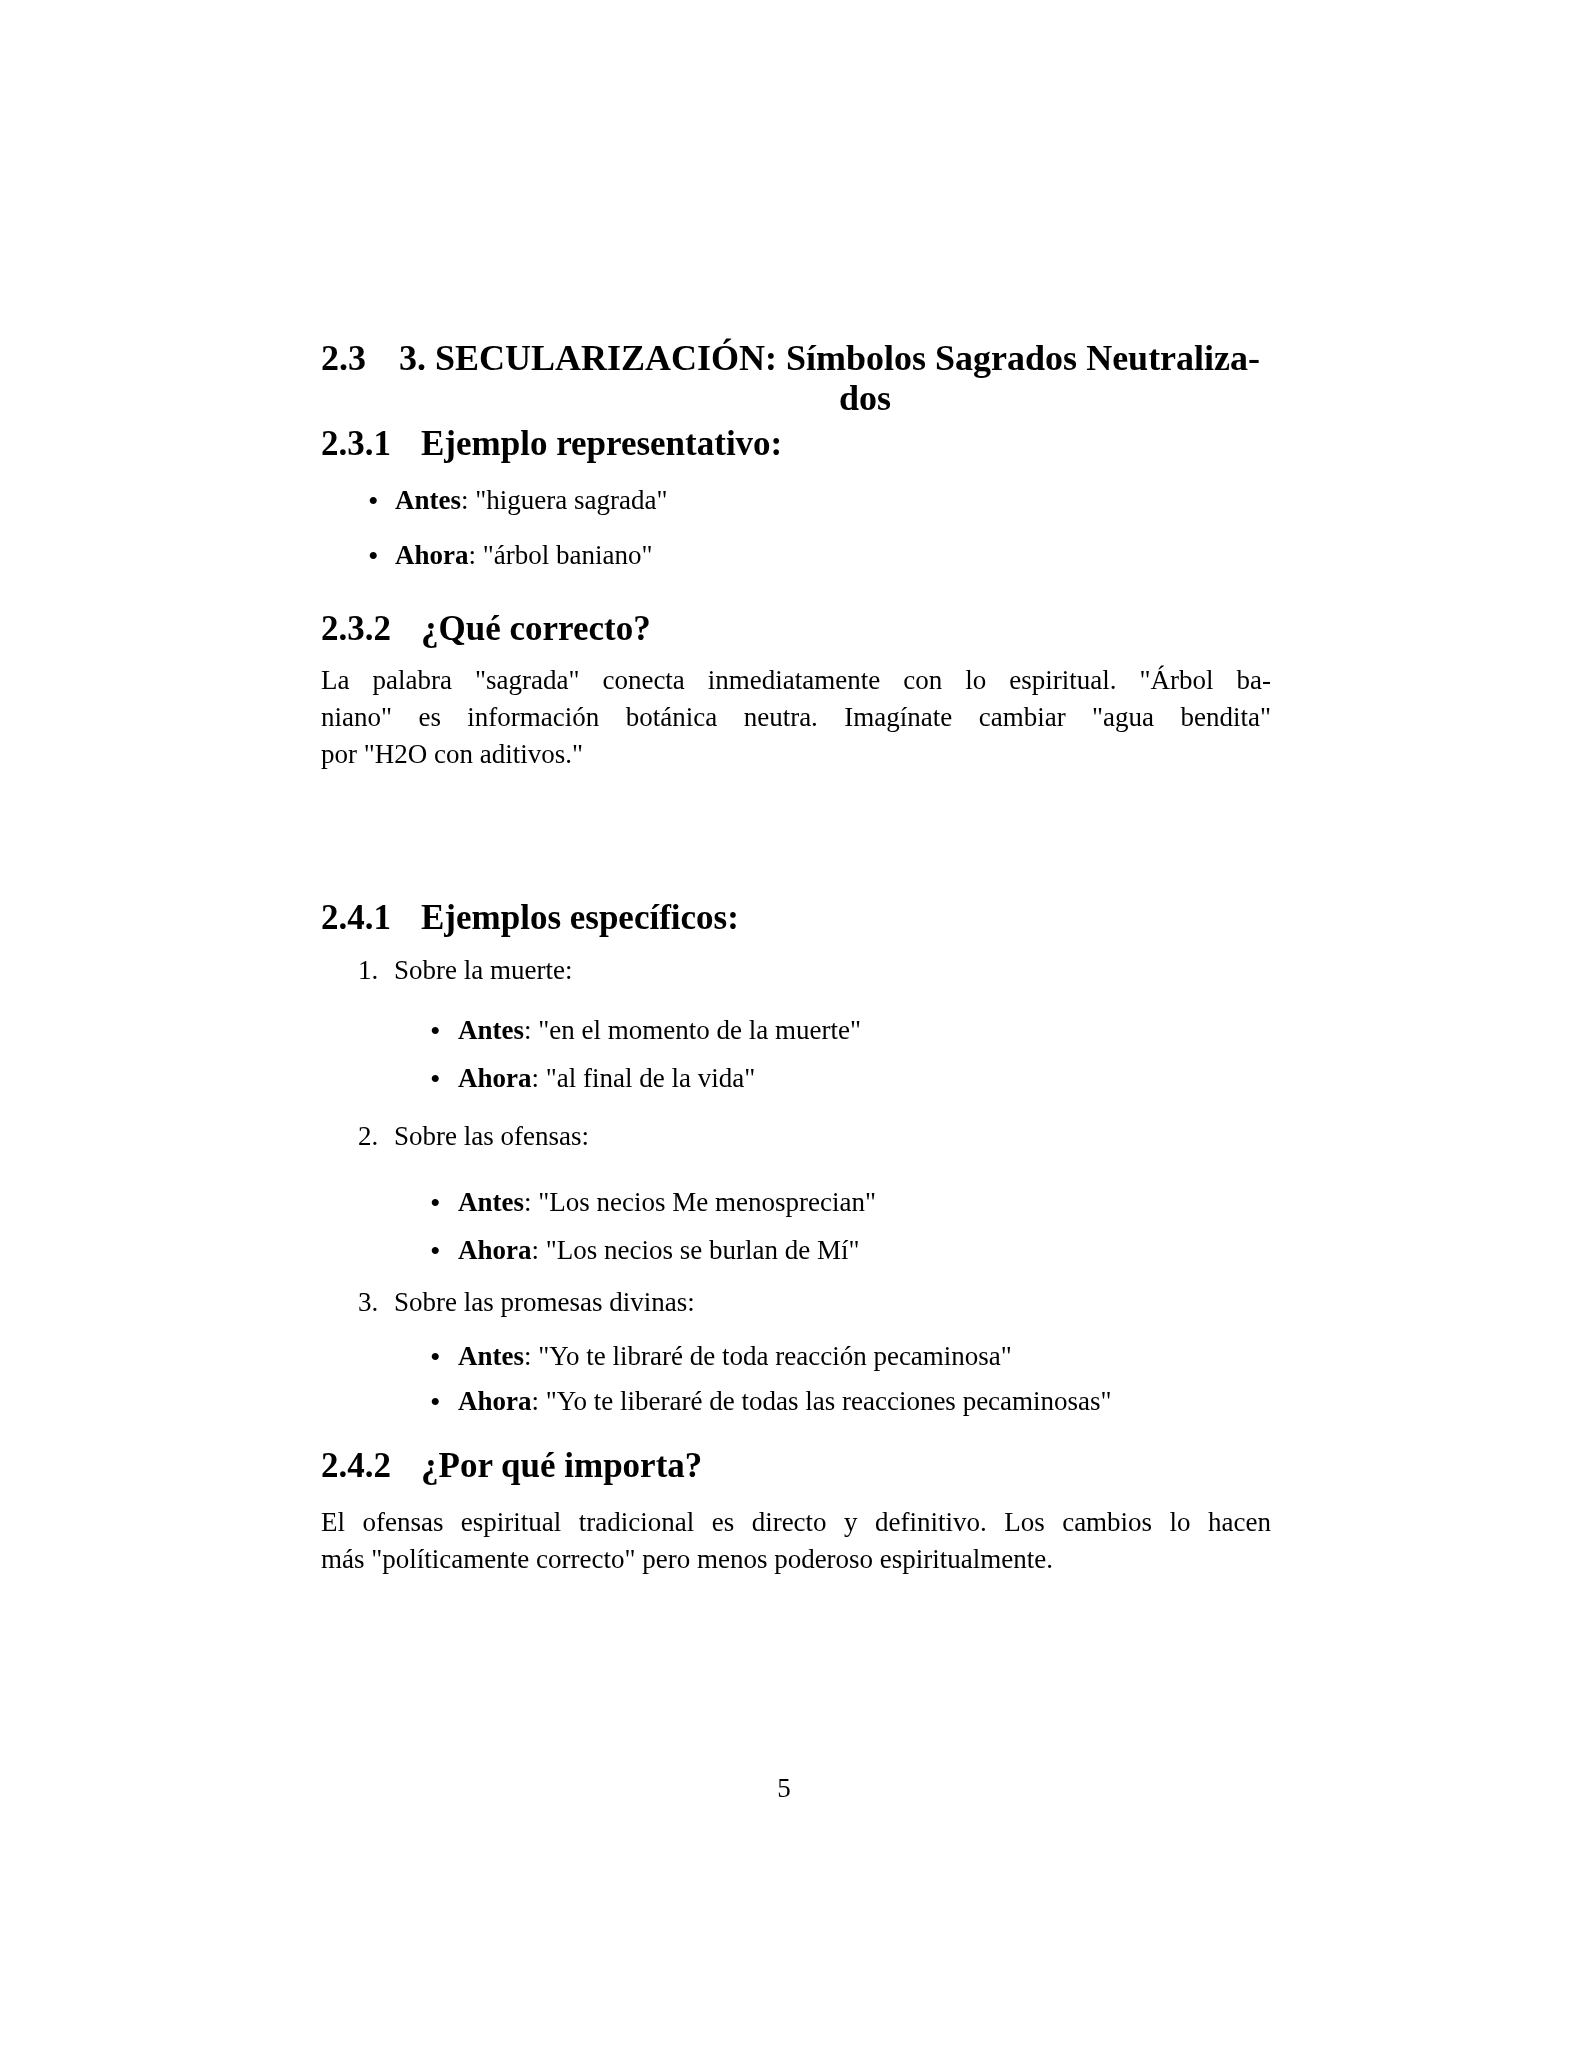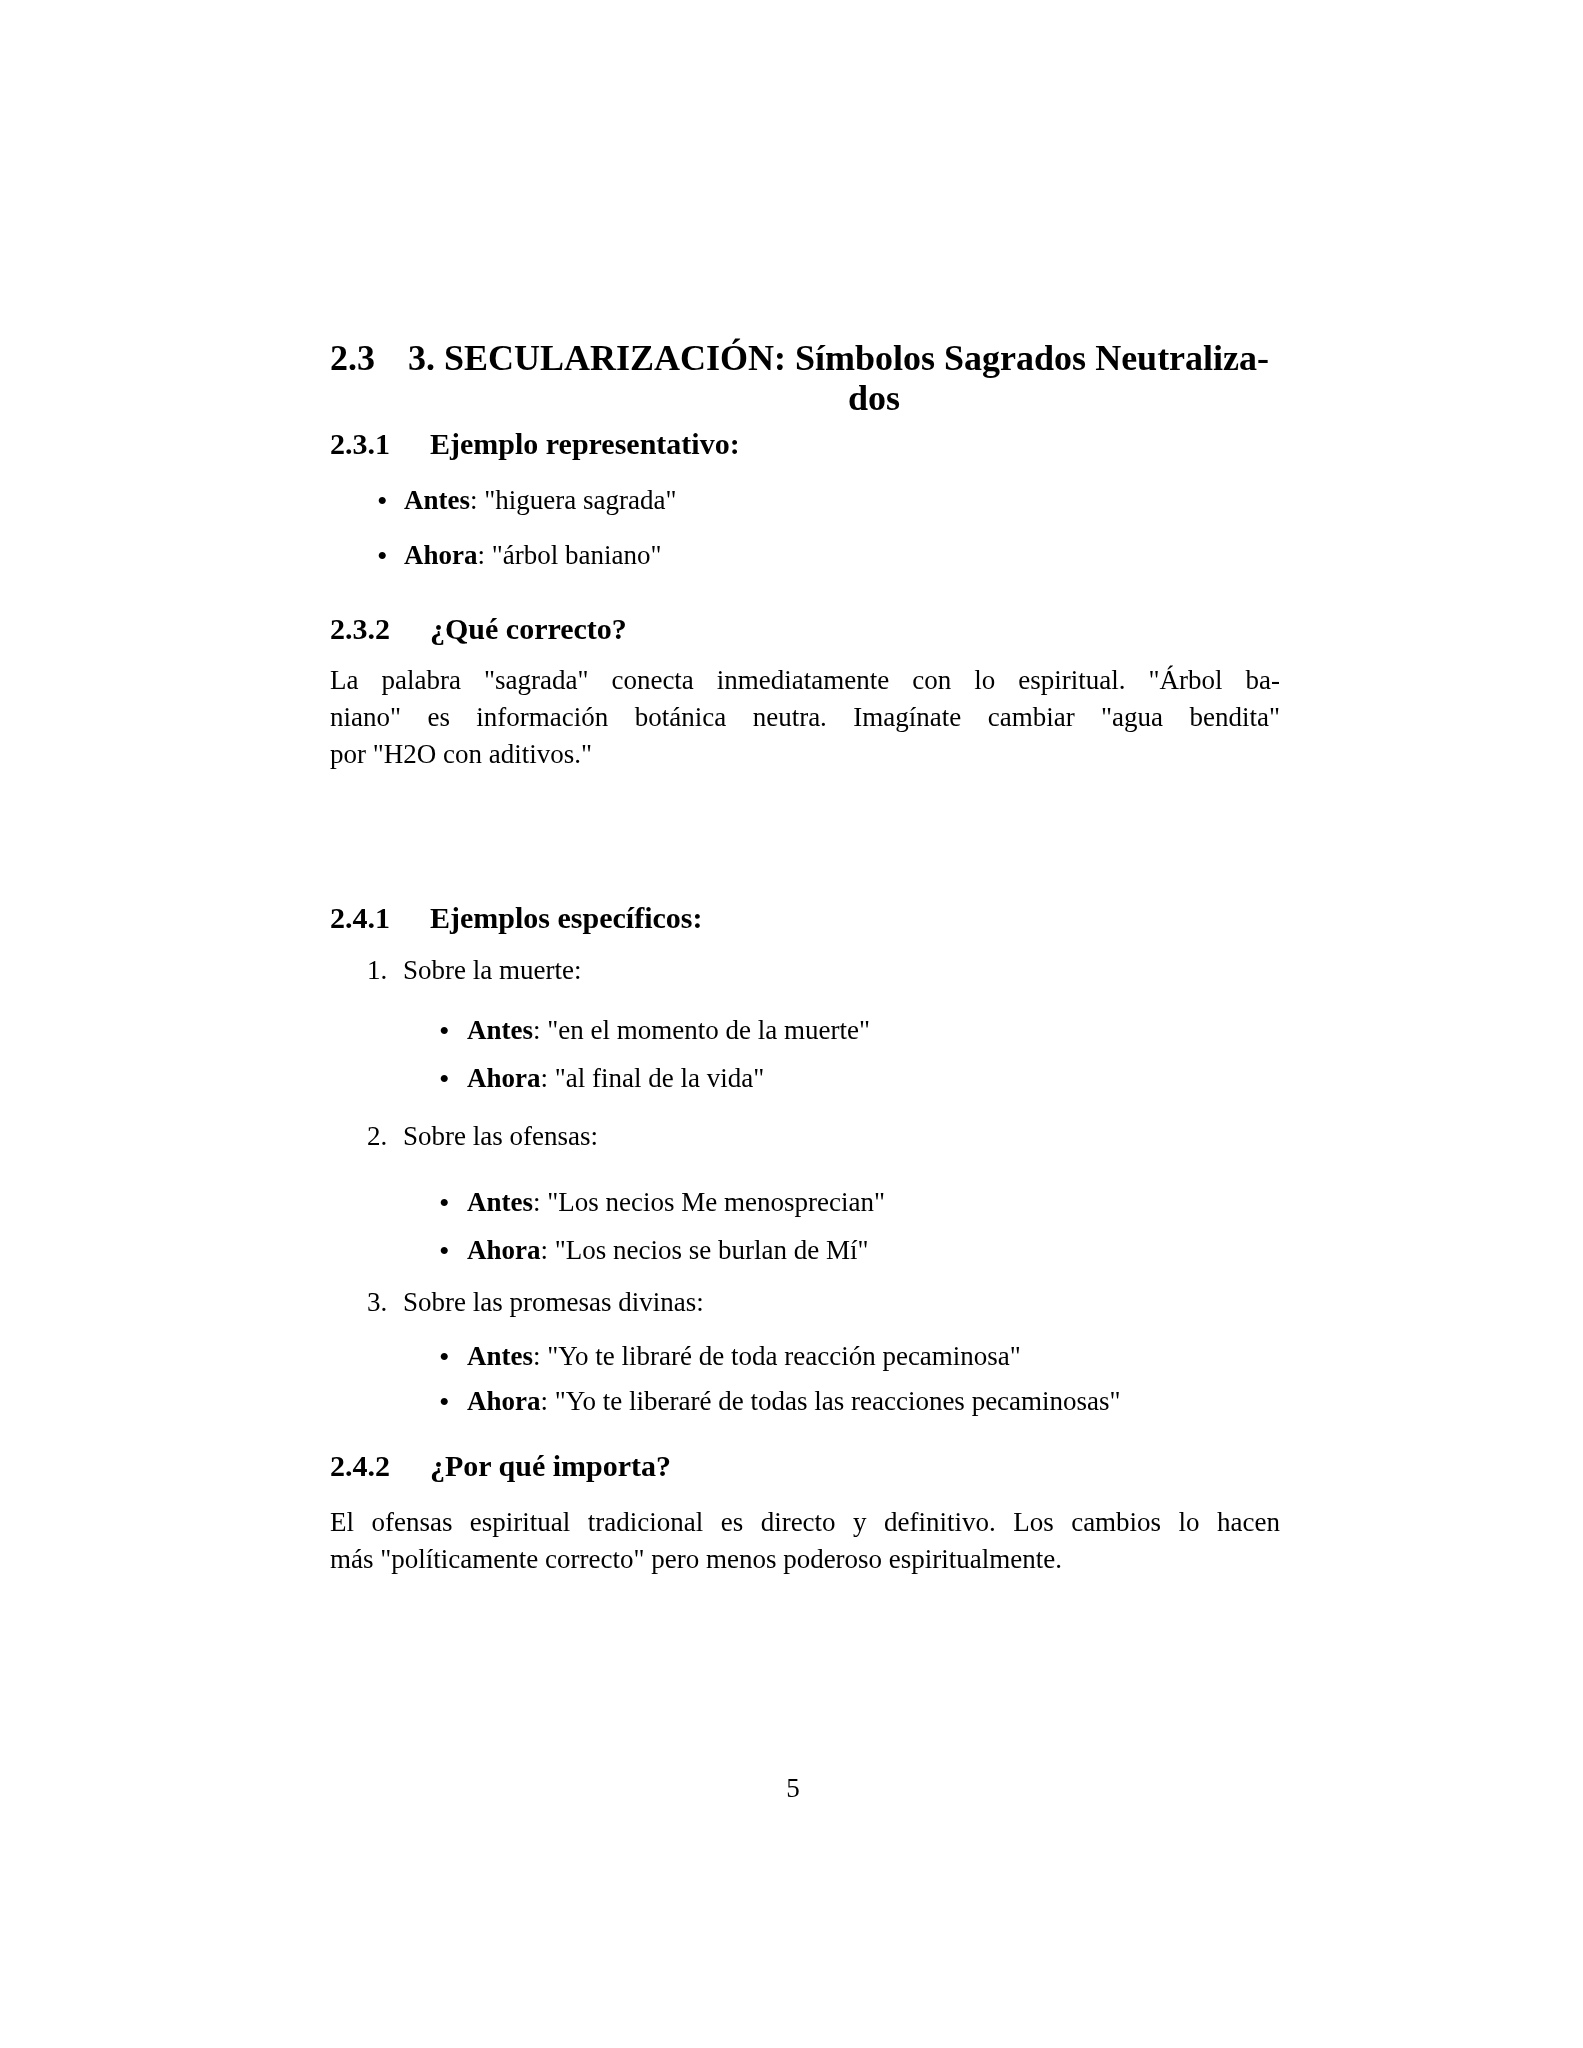--- a/index.html
+++ b/index.html
@@ -5,30 +5,30 @@
   html, body { margin: 0; padding: 0; background: #ffffff; }
   .page {
     position: relative;
     width: 1583px;
     height: 2048px;
     background: #ffffff;
     color: #000000;
     font-family: "Liberation Serif", "DejaVu Serif", serif;
     overflow: hidden;
   }
-  .blk { position: absolute; left: 330px; }
+  .blk { position: absolute; left: 321px; }
 
   
   .sec { font-weight: bold; font-size: 36px; line-height: 40px; width: 1010px; }
   .sec .hline { white-space: nowrap; }
   .sec .hnum { display: inline-block; width: 78px; }
   .sec .hcont { padding-left: 78px; text-align: center; }
 
   
-  .subsec { font-weight: bold; font-size: 30px; line-height: 38px; white-space: nowrap; }
+  .subsec { font-weight: bold; font-size: 35px; line-height: 38px; white-space: nowrap; }
   .subsec .hnum { display: inline-block; width: 100px; }
 
   
   .bodytxt { font-size: 27px; line-height: 37px; }
 
   
   .para { width: 950px; }
   .jline { text-align: justify; text-align-last: justify; white-space: normal; }
   .jlast { text-align-last: left; }
 

